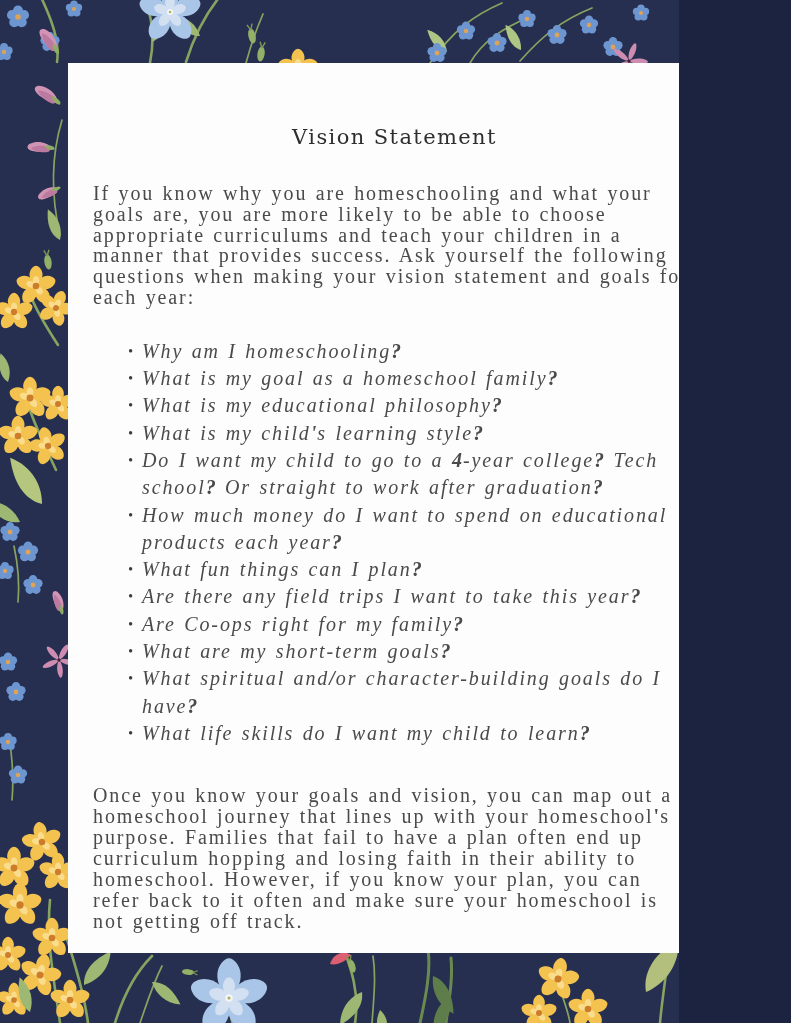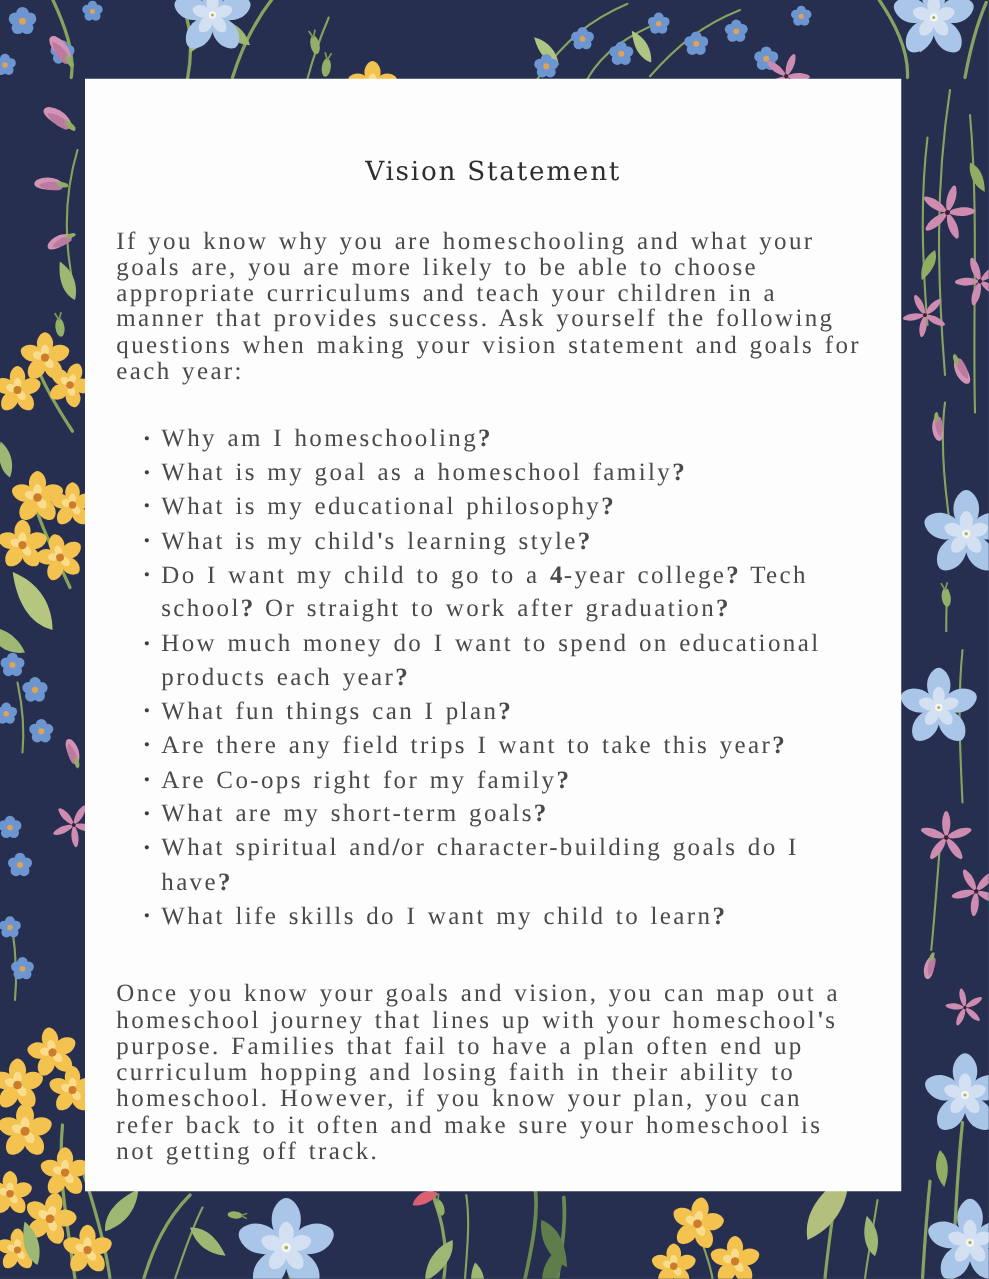--- a/index.html
+++ b/index.html
@@ -1,18 +1,18 @@
 <!DOCTYPE html>
 <html style="--background-navy: #262f50; --card-white: #fdfdfd; --text-color: #4a4a4a; --title-color: #2e2e2e; --flower-blue-light: #a9c5e7; --flower-blue-small: #6d96d1; --flower-yellow: #f3c24f; --flower-pink: #cd8cb0; --stem-green: #86a35f;"><head>
 <meta charset="utf-8">
 <style>
   html,body{margin:0;padding:0;}
   body{background:#1b2340;}
   .page{
-    position:relative;width:791px;height:1023px;overflow:hidden;
+    position:relative;width:679px;height:1023px;overflow:hidden;
     background:var(--background-navy,#262f50);
     font-family:"Liberation Serif",serif;
   }
   .floral{position:absolute;left:0;top:0;display:block;}
   .stems path{fill:none;stroke:var(--stem-green,#86a35f);stroke-width:2.6;stroke-linecap:round;}
   .stems path.thin{stroke-width:1.7;}
   .stems path.dark{stroke:#6a8a50;stroke-width:3;}
   .card{
     position:absolute;left:68px;top:63px;width:653px;height:890px;
     background:var(--card-white,#fdfdfd);
@@ -22,21 +22,21 @@
     margin:0;text-align:center;
     font-family:"DejaVu Serif",serif;font-weight:400;
     font-size:21px;letter-spacing:1.4px;
     color:var(--title-color,#2e2e2e);
   }
   .bodytext{
     font-size:20px;color:var(--text-color,#4a4a4a);
     letter-spacing:1.9px;word-spacing:1.5px;
   }
   .intro{margin:34px 26px 0 25px;line-height:20.8px;}
-  .questions{margin:30px 0 0 12px;padding:0 18px 0 49px;list-style:none;}
+  .questions{margin:30px 0 0 0;padding:0 18px 0 74px;list-style:none;font-style:italic;}
   .questions li{position:relative;line-height:27.3px;}
   .questions li::before{
     content:"\2022";position:absolute;left:-14px;top:0;
     font-size:14px;color:#3d3d3d;
   }
   .closing{margin:38px 26px 0 25px;line-height:20.9px;}
   .fb{font-weight:bold;letter-spacing:1px;}
 </style>
 </head>
 <body>

